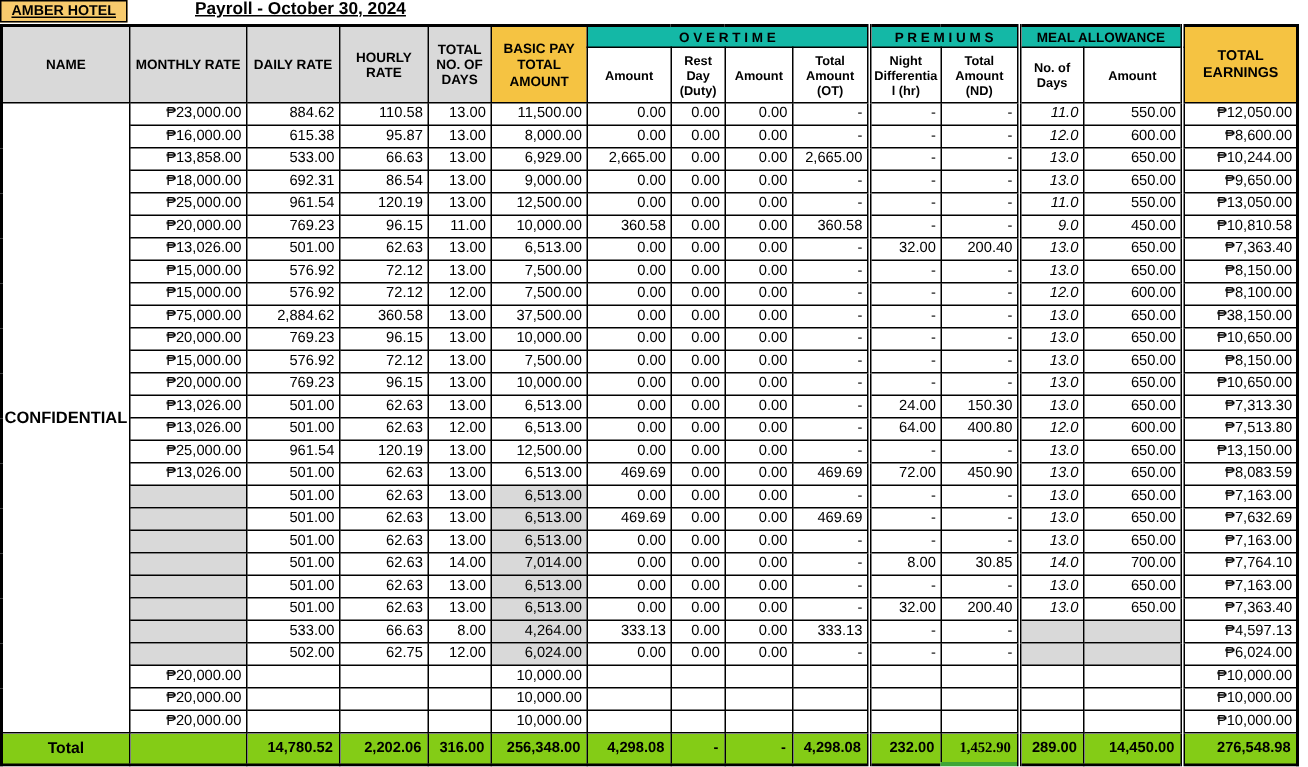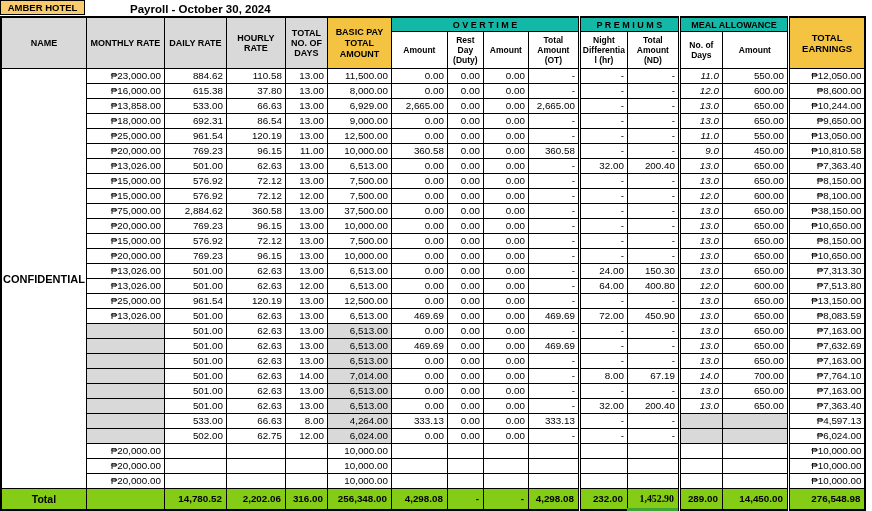--- a/index.html
+++ b/index.html
@@ -1,21 +1,21 @@
 <!DOCTYPE html>
 <html><head>
 <meta charset="utf-8">
 <style>
   html,body { margin:0; padding:0; }
   body {
     width:872px; height:511px; background:#ffffff; overflow:hidden;
     font-family:"Liberation Sans","DejaVu Sans",sans-serif; color:#000;
   }
   
-  .titlebar { height:15px; display:flex; align-items:flex-end; }
+  .titlebar { height:15px; display:flex; align-items:flex-start;text-decoration:underline; }
   .company-cell {
     width:83px; height:13px; background:#F8CB6D; border:1px solid #000;
     display:flex; align-items:center; justify-content:center;
     font-weight:bold; font-size:9.5px;
   }
   .payroll-title { font-weight:bold; font-size:11.5px; margin-left:45px; }
 
   
   table { border-collapse:collapse; table-layout:fixed; border:2px solid #000; margin-top:1px; }
   th, td { border:1px solid #000; overflow:hidden; }
@@ -107,21 +107,21 @@
         <td class="">-</td>
         <td class="sep">-</td>
         <td class="">-</td>
         <td class="ctr sep">11.0</td>
         <td class="">550.00</td>
         <td class="sep">₱12,050.00</td>
       </tr>
       <tr>
         <td class="">₱16,000.00</td>
         <td class="">615.38</td>
-        <td class="">37.80</td>
+        <td class="">95.87</td>
         <td class="">13.00</td>
         <td class="">8,000.00</td>
         <td class="">0.00</td>
         <td class="">0.00</td>
         <td class="">0.00</td>
         <td class="">-</td>
         <td class="sep">-</td>
         <td class="">-</td>
         <td class="ctr sep">12.0</td>
         <td class="">600.00</td>
@@ -419,21 +419,21 @@
         <td class="gray"></td>
         <td class="">501.00</td>
         <td class="">62.63</td>
         <td class="">14.00</td>
         <td class="gray">7,014.00</td>
         <td class="">0.00</td>
         <td class="">0.00</td>
         <td class="">0.00</td>
         <td class="">-</td>
         <td class="sep">8.00</td>
-        <td class="">67.19</td>
+        <td class="">30.85</td>
         <td class="ctr sep">14.0</td>
         <td class="">700.00</td>
         <td class="sep">₱7,764.10</td>
       </tr>
       <tr>
         <td class="gray"></td>
         <td class="">501.00</td>
         <td class="">62.63</td>
         <td class="">13.00</td>
         <td class="gray">6,513.00</td>

